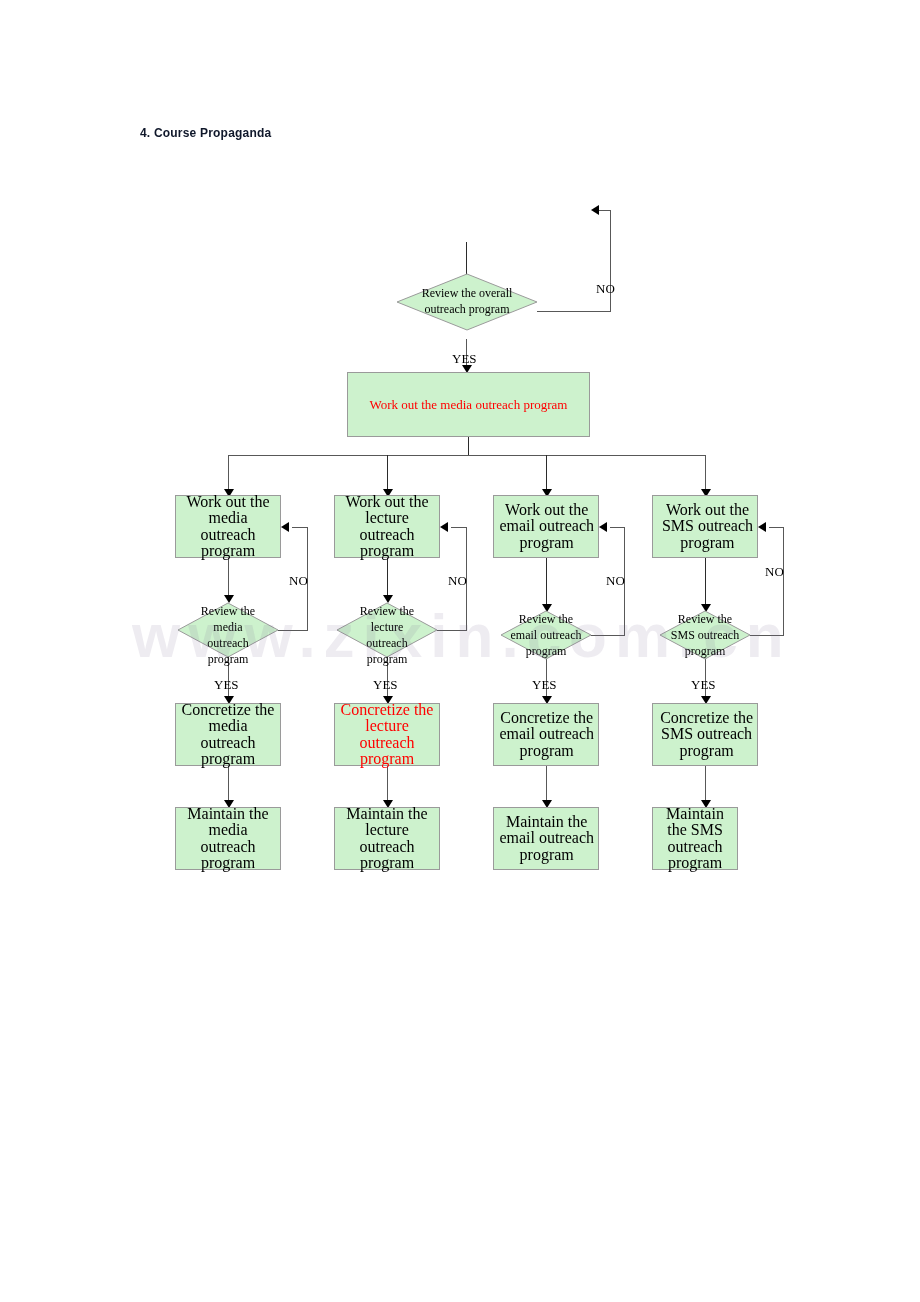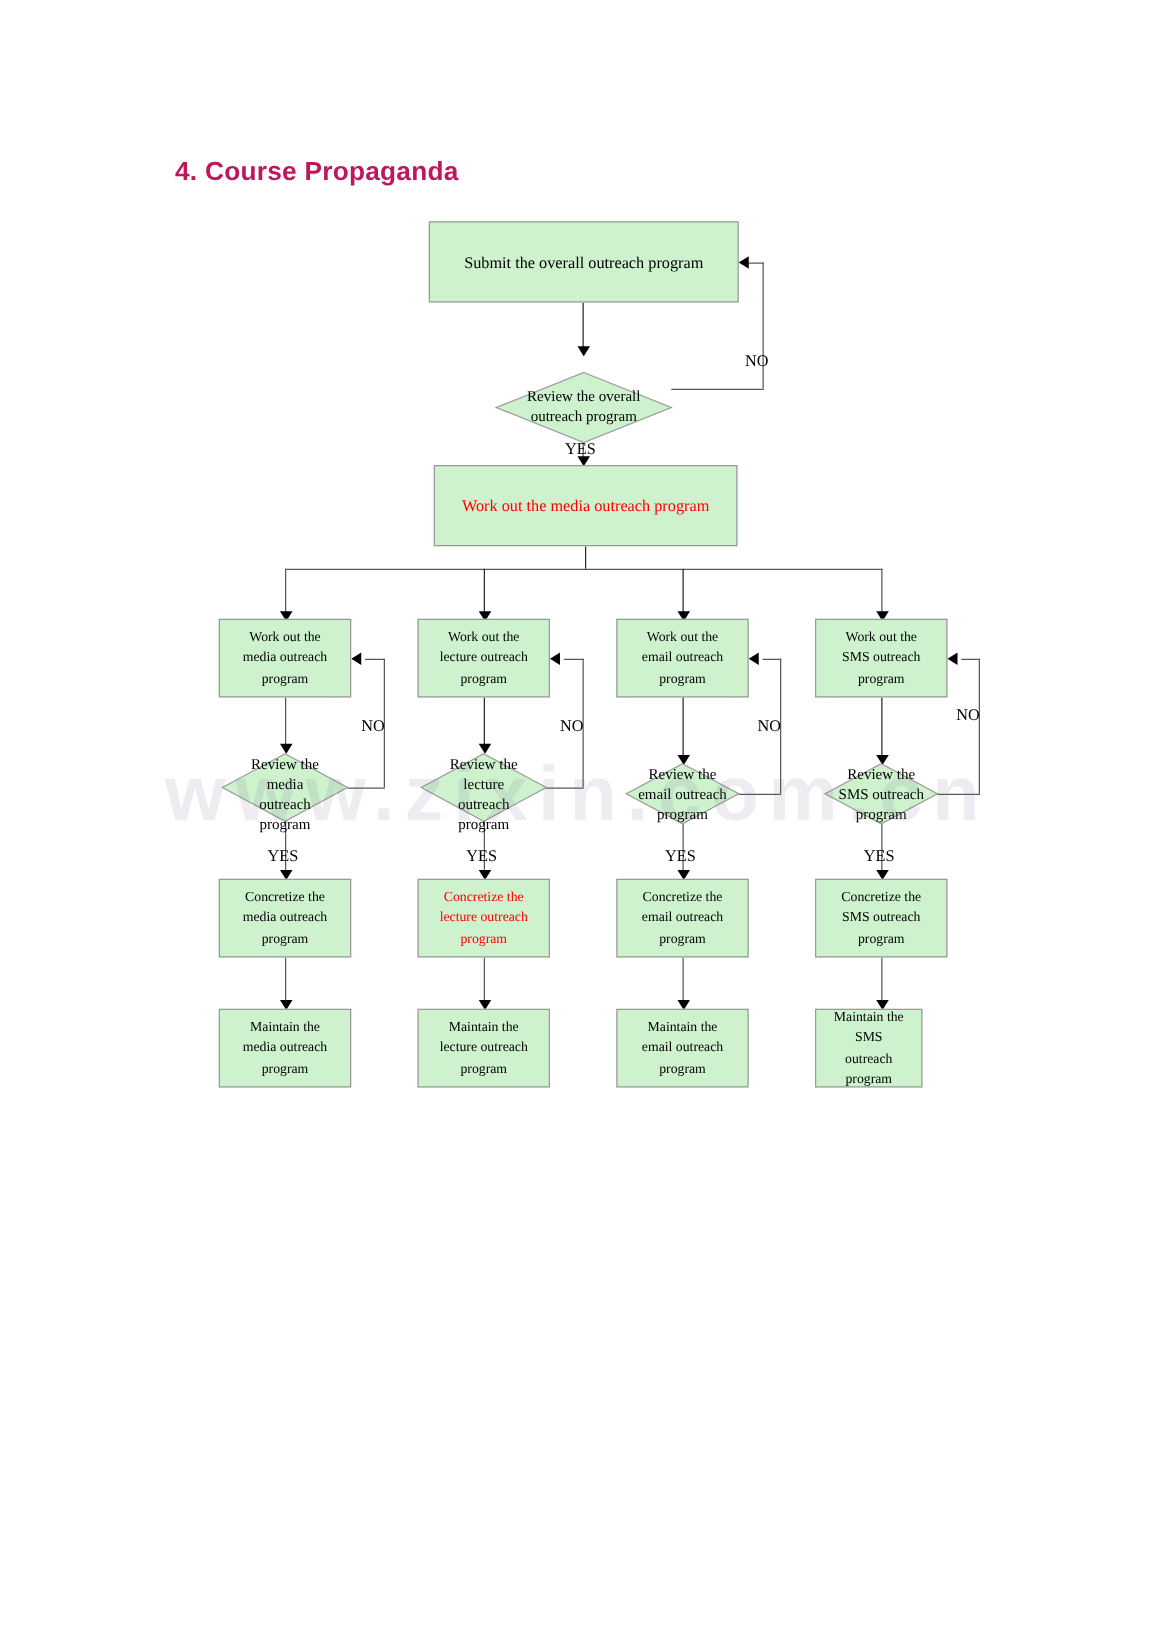--- a/index.html
+++ b/index.html
@@ -19,22 +19,22 @@
     left: 0; top: 0;
     width: 920px;
     height: 1302px;
   }
   .title {
     position: absolute;
     left: 140px;
     top: 126px;
     font-family: "Liberation Sans", sans-serif;
     font-weight: bold;
-    font-size: 21px;
-    color: #be185d;
+    font-size: 12px;
+    color: #0f172a;
     letter-spacing: 0.2px;
     white-space: nowrap;
   }
   .watermark {
     position: absolute;
     left: 132px;
     top: 600px;
     width: 790px;
     height: 70px;
     font-family: "Liberation Sans", sans-serif;
@@ -56,22 +56,23 @@
     display: flex;
     align-items: center;
     justify-content: center;
     text-align: center;
     color: #000000;
     font-size: 13px;
     line-height: 17px;
     z-index: 3;
   }
   .box.small {
-    font-size: 11px;
+    font-size: 16px;
     line-height: 16.5px;
+    justify-content: flex-end;
   }
   .box .txt { padding: 0 4px; }
   .red { color: #ff0000; }
   
   .diamond-wrap {
     position: absolute;
     z-index: 3;
   }
   .diamond-wrap svg {
     position: absolute;
@@ -122,28 +123,25 @@
     white-space: nowrap;
   }
 </style>
 </head>
 <body>
 
 <div id="page">
 
   <div class="title">4. Course Propaganda</div>
 
-  <div class="box" style="left:343px; top:177px; width:248px; height:65px;">
-    <span class="txt">Submit the overall outreach program</span>
-  </div>
 
   <div class="ln v dark" style="left:466px; top:242px; width:1px; height:36px;"></div>
   <div class="arrow-d" style="left:462px; top:277px;"></div>
 
-  <div class="diamond-wrap" style="left:397px; top:298px; width:140px; height:56px;">
+  <div class="diamond-wrap" style="left:397px; top:274px; width:140px; height:56px;">
     <svg width="140" height="56" viewBox="0 0 140 56">
       <polygon points="70,0 140,28 70,56 0,28" fill="#cdf2cd" stroke="#9a9a9a" stroke-width="1"></polygon>
     </svg>
     <div class="diamond-label" style="top:11px;">Review the overall
 outreach program</div>
   </div>
 
   <div class="ln" style="left:537px; top:311px; width:74px; height:1px;"></div>
   <div class="ln" style="left:610px; top:210px; width:1px; height:101px;"></div>
   <div class="ln" style="left:598px; top:210px; width:13px; height:1px;"></div>

